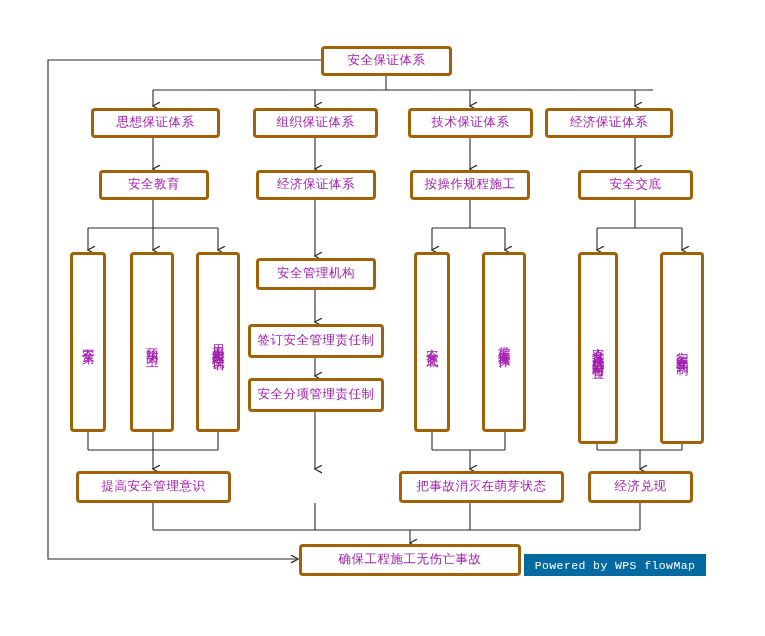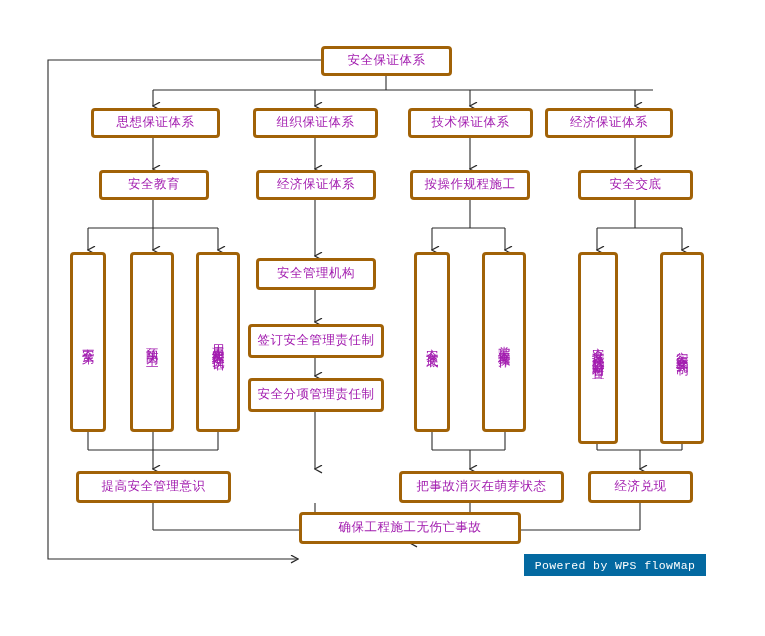--- a/index.html
+++ b/index.html
@@ -188,21 +188,21 @@
   <div class="node" style="left:76px;top:471px;width:155px;height:32px;">
     <span>提高安全管理意识</span>
   </div>
   <div class="node" style="left:399px;top:471px;width:165px;height:32px;">
     <span>把事故消灭在萌芽状态</span>
   </div>
   <div class="node" style="left:588px;top:471px;width:105px;height:32px;">
     <span>经济兑现</span>
   </div>
 
-  <div class="node" style="left:299px;top:512px;width:222px;height:32px;">
+  <div class="node" style="left:299px;top:544px;width:222px;height:32px;">
     <span>确保工程施工无伤亡事故</span>
   </div>
 
   <div class="wps-badge" style="left:524px;top:554px;width:182px;height:22px;">
     <span>Powered by WPS flowMap</span>
   </div>
 
 </div>
 
 </body></html>

